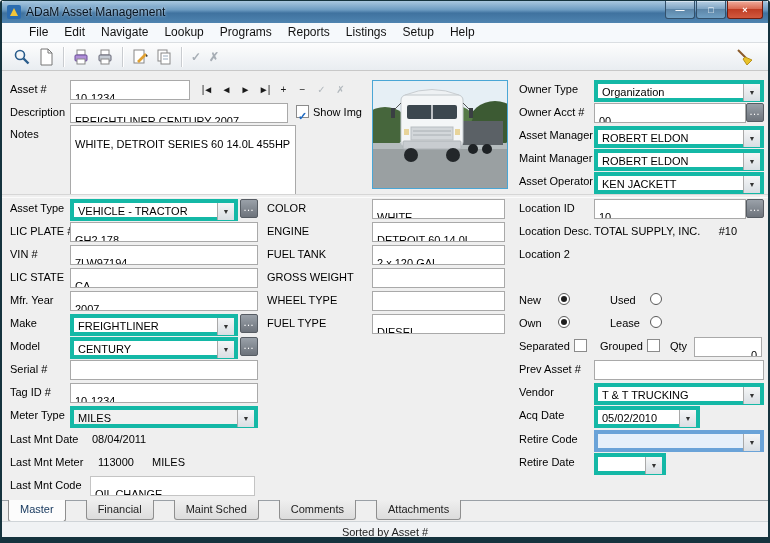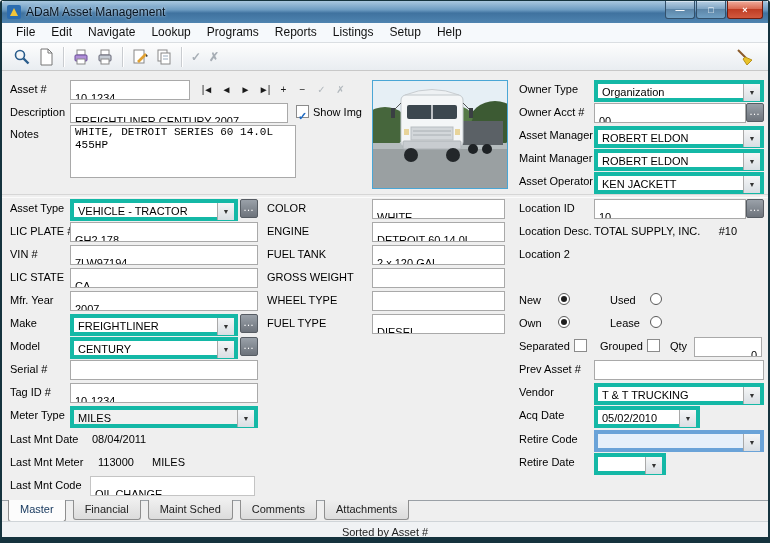--- a/index.html
+++ b/index.html
@@ -6,55 +6,55 @@
   .win{position:relative;width:770px;height:543px;background:#15333e;font-family:"Liberation Sans",sans-serif;border-radius:3px 3px 0 0;overflow:hidden;}
   .client{position:absolute;left:2px;top:1px;width:766px;height:536px;background:#efefef;overflow:hidden;}
   
   .titlebar{position:absolute;left:0;top:0;width:766px;height:22px;background:linear-gradient(180deg,#a9c8e0 0%,#6d9cc2 40%,#3f729f 55%,#4f84b0 100%);border-radius:3px 3px 0 0;}
   .appicon{position:absolute;left:5px;top:4px;width:14px;height:14px;}
   .wtitle{position:absolute;left:24px;top:4px;font-size:12px;color:#07131f;text-shadow:0 0 3px rgba(255,255,255,.8);}
   .winbtns{position:absolute;right:5px;top:0;display:flex;gap:1px;}
   .winbtn{width:28px;height:17px;display:flex;align-items:center;justify-content:center;color:#fff;font-size:9px;font-weight:bold;border:1px solid #33506a;border-top:none;border-radius:0 0 3px 3px;background:linear-gradient(#b9d0e4,#7fa5c4 45%,#5d86a8 50%,#70a0c4);box-shadow:inset 0 1px 0 rgba(255,255,255,.45);}
   .winbtn.close{width:34px;border-color:#6e1d10;background:linear-gradient(#f0ad9d,#da6c54 45%,#bf3d24 50%,#d2593f);}
   
-  .menubar{position:absolute;left:0;top:22px;width:766px;height:20px;background:#f6f9fc;border-bottom:1px solid #dadee2;display:flex;align-items:center;padding-left:6px;box-sizing:border-box;}
+  .menubar{position:absolute;left:0;top:22px;width:766px;height:20px;background:#f6f9fc;border-bottom:1px solid #dadee2;display:flex;align-items:center;padding-left:19px;box-sizing:border-box;}
   .mitem{font-size:12px;color:#111;padding:0 8px;line-height:19px;}
   
   .toolbar{position:absolute;left:0;top:42px;width:766px;height:28px;background:linear-gradient(#fdfdfd,#e9edf1);border-bottom:1px solid #c8c8c8;display:flex;align-items:center;padding-left:8px;box-sizing:border-box;}
   .tbtn{width:24px;height:24px;display:flex;align-items:center;justify-content:center;}
   .tsep{width:1px;height:20px;background:#c9ccd0;box-shadow:1px 0 0 #fff;margin:0 5px;}
   .tglyph{width:18px;height:22px;display:flex;align-items:center;justify-content:center;font-size:12px;color:#a7aeb5;font-weight:bold;}
   .tspacer{flex:1;}
   .clearbtn{margin-right:12px;}
   
   .lbl{position:absolute;font-size:11px;color:#000;white-space:nowrap;}
   .flat{position:absolute;font-size:11px;color:#000;white-space:pre;text-align:right;}
   .field{position:absolute;height:19px;background:#fff;border:1px solid #a9a9a9;box-sizing:border-box;font-size:11px;line-height:17px;padding:9px 4px;overflow:hidden;white-space:nowrap;color:#000;}
   .field.right{text-align:right;}
-  .notes{height:53px;line-height:13px;white-space:normal;padding:0 4px;font-family:Liberation Mono, monospace;}
+  .notes{height:70px;line-height:13px;white-space:normal;padding:12px 4px;}
   .combo{position:absolute;height:22px;background:#fff;border:4px solid #14b8a6;box-sizing:border-box;padding-left:10px;}
   .combo .ctext{position:absolute;left:4px;top:0;line-height:17px;font-size:11px;white-space:nowrap;color:#000;}
   .combo .carrow{position:absolute;right:0;top:0;width:16px;height:17px;background:linear-gradient(#f5f6f7,#d9dee3);border-left:1px solid #a9a9a9;display:flex;align-items:center;justify-content:center;}
   .combo .carrow::after{content:"▼";font-size:7px;color:#333;}
   .combo.ddl{background:#f1f1f1;}
   .combo.focusblue{background:#e6f0fa;border-color:#6aa3d8;}
   .dots{position:absolute;width:18px;height:19px;box-sizing:border-box;border:1px solid #565c63;border-radius:2px;background:linear-gradient(#9aa1a9,#6d737b);color:#fff;text-align:center;line-height:15px;font-size:11px;}
   .dots::after{content:"…";letter-spacing:1px;}
   .radio{position:absolute;width:12px;height:12px;border-radius:50%;border:1px solid #595959;background:#fff;box-sizing:border-box;}
   .radio.sel::after{content:"";position:absolute;left:2px;top:2px;width:6px;height:6px;border-radius:50%;background:#1e1e1e;}
   .check{position:absolute;width:13px;height:13px;border:1px solid #8b8b8b;background:#fff;box-sizing:border-box;text-align:center;}
   .check.checked::after{content:"✓";font-size:11px;line-height:11px;color:#1f6ac2;font-weight:bold;}
   .navrow{position:absolute;left:196px;top:79px;display:flex;gap:1px;}
   .navbtn{width:18px;height:19px;display:flex;align-items:center;justify-content:center;font-size:10px;color:#1a1a1a;letter-spacing:-1px;}
   .navbtn.dim{color:#b2b8bd;}
   .imgbox{position:absolute;left:370px;top:79px;width:134px;height:107px;border:1px solid #4aa6d5;background:#dceaf2;box-sizing:content-box;}
   .hdiv{position:absolute;left:0;top:193px;width:766px;height:2px;border-top:1px solid #d6d6d6;border-bottom:1px solid #fbfbfb;}
   
   .tabline{position:absolute;left:0;top:499px;width:766px;height:1px;background:#9aa0a6;}
-  .tabbar{position:absolute;left:6px;top:499px;display:flex;gap:7px;}
+  .tabbar{position:absolute;left:6px;top:499px;display:flex;gap:20px;}
   .tab{height:19px;line-height:18px;padding:0 11px;font-size:11px;color:#222;background:linear-gradient(#efefef,#dcdcdc);border:1px solid #8f8f8f;border-top:none;border-radius:0 0 3px 3px;}
   .tab.active{background:#fcfcfc;height:21px;color:#14365c;}
   
   .statusbar{position:absolute;left:0;top:520px;width:766px;height:16px;background:#f0f2f4;border-top:1px solid #cfd4d8;box-sizing:border-box;text-align:center;}
   .statusbar span{font-size:11px;color:#222;line-height:15px;margin-top:36px;}
 </style>
 </head>
 <body>
 
 <div class="win">

